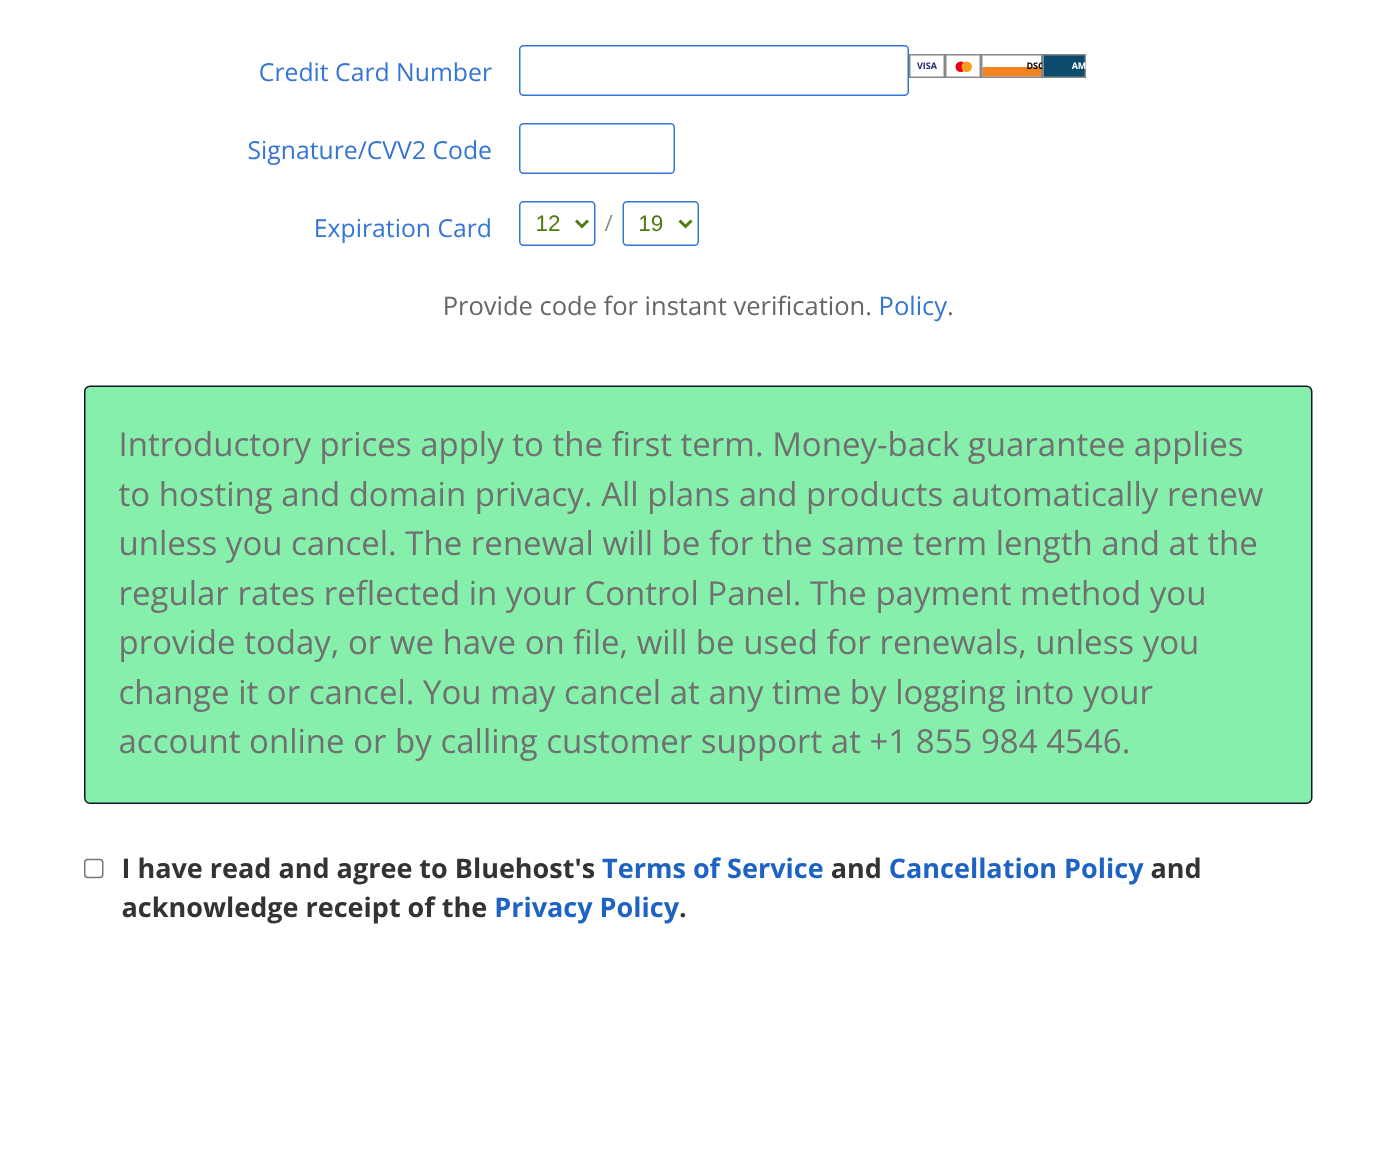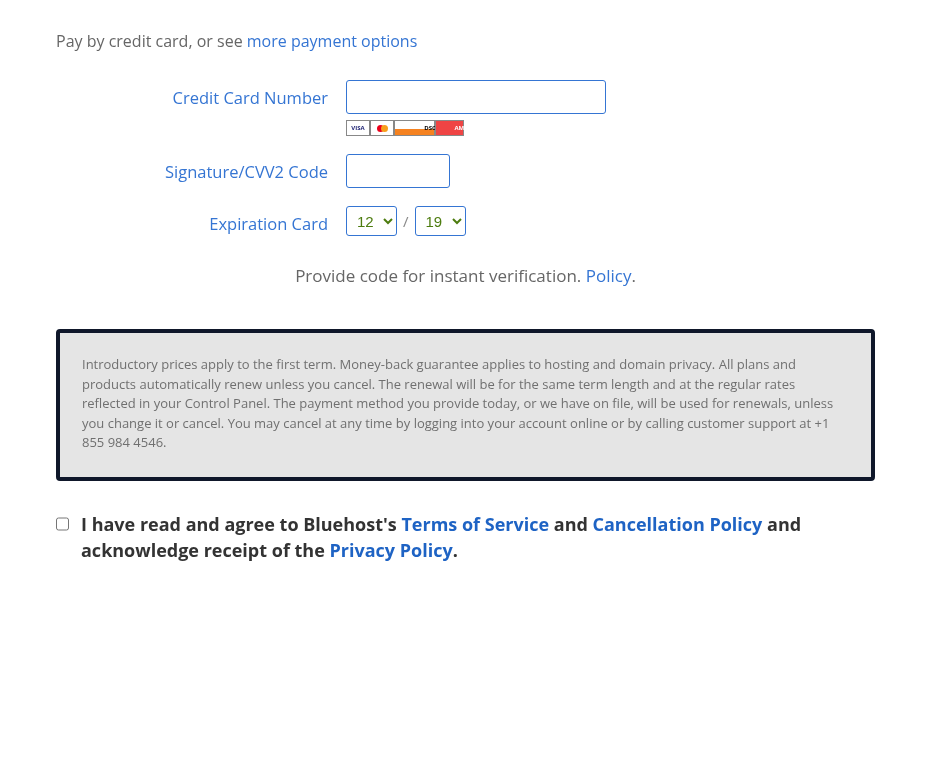--- a/index.html
+++ b/index.html
@@ -4,68 +4,65 @@
 <style>
   * { box-sizing: border-box; margin: 0; padding: 0; }
   html, body { font-family: "Open Sans", "Helvetica Neue", Arial, sans-serif; background: #fff; color: #555; }
   .page { width: 931px; min-height: 773px; padding: 30px 56px 40px 56px; }
   h1.title { font-size: 30px; font-weight: 300; color: #3575d3; margin-bottom: 20px; letter-spacing: .3px; }
   .intro { font-size: 16px; color: #666; margin-bottom: 28px; }
   .intro a.link { color: #3575d3; text-decoration: none; }
   .form-rows { margin-bottom: 28px; }
   .row { display: flex; align-items: flex-start; margin-bottom: 18px; }
   .row .label { width: 290px; text-align: right; color: #3575d3; font-size: 16.5px; padding-right: 18px; padding-top: 6px; }
-  .row .field { display: flex; flex-direction: column; }
+  .row .field { display: flex; flex-direction: row; }
   .row .field .inline { display: flex; align-items: center; gap: 6px; }
   input.text-input {
     border: 1px solid #3575d3; border-radius: 3px; height: 34px;
     padding: 4px 8px; font-size: 15px; outline: none; background: #fff;
   }
   .cc-input { width: 260px; }
   .cvv-input { width: 104px; }
   .cards { margin-top: 6px; display: flex; gap: 0; }
   .card-icon { width: 24px; height: 16px; border: 1px solid #888; display: inline-flex; align-items: center; justify-content: center; font-size: 6px; font-weight: bold; }
   .card-visa { background: #fff; color: #1a1f71; }
   .card-mc   { background: #fff; }
   .card-mc .dot1 { width:7px;height:7px;border-radius:50%;background:#eb001b;display:inline-block;margin-right:-3px;}
   .card-mc .dot2 { width:7px;height:7px;border-radius:50%;background:#f79e1b;display:inline-block;}
   .card-disc { background: linear-gradient(#fff 55%, #f58220 55%); color:#000;padding-left:39px;}
-  .card-amex { background: #ef4444; color:#fff;padding-left:27px;}
+  .card-amex { background: #0c4a6e; color:#fff;padding-left:27px;}
   select.sel {
     border: 1px solid #3575d3; border-radius: 3px; height: 30px; padding: 2px 6px;
     font-size: 15px; background: #fff; color: #4d7c0f;
   }
   .slash { color: #888; font-size: 15px; }
   .verify { text-align: center; font-size: 17px; color: #666; margin: 28px 0 42px 0; }
   .verify a { color: #3575d3; text-decoration: none; }
   .disclosure {
-    border: 4px solid #0f172a; background: #e5e5e5; border-radius: 4px;
-    padding: 22px 22px 24px 22px; font-size: 13px; line-height: 1.5; color: #707070;
+    border: 1px solid #0f172a; background: #86efac; border-radius: 4px;
+    padding: 22px 22px 24px 22px; font-size: 22px; line-height: 1.5; color: #707070;
     margin-bottom: 30px;
   }
   .agree-row { display: flex; align-items: flex-start; gap: 12px; font-size: 18px; color: #333; line-height: 1.45; }
   .agree-row input[type=checkbox] { margin-top: 6px; width: 14px; height: 14px; }
   .agree-row .agree-text a { color: #1e63c4; font-weight: 700; text-decoration: none; }
   .agree-row .agree-text { font-weight: 700; color: #333; }
   .submit-btn {
     display: inline-block; background: linear-gradient(#7fc843, #5aa81f);
     color: #fff; font-size: 18px; border: none; border-radius: 4px;
     padding: 10px 34px 12px 34px; cursor: pointer; text-transform: lowercase;
     box-shadow: 0 1px 0 rgba(0,0,0,.08) inset;
   }
 </style>
 </head>
 <body>
 
 <div class="page">
 
 
-  <p class="intro">
-    <span>Pay by credit card, or see </span><a href="#" class="link">more payment options</a>
-  </p>
 
   <div class="form-rows">
 
     <div class="row">
       <div class="label">Credit Card Number</div>
       <div class="field">
         <input type="text" class="text-input cc-input" value="" style="">
         <div class="cards">
           <span class="card-icon card-visa">VISA</span>
           <span class="card-icon card-mc">

